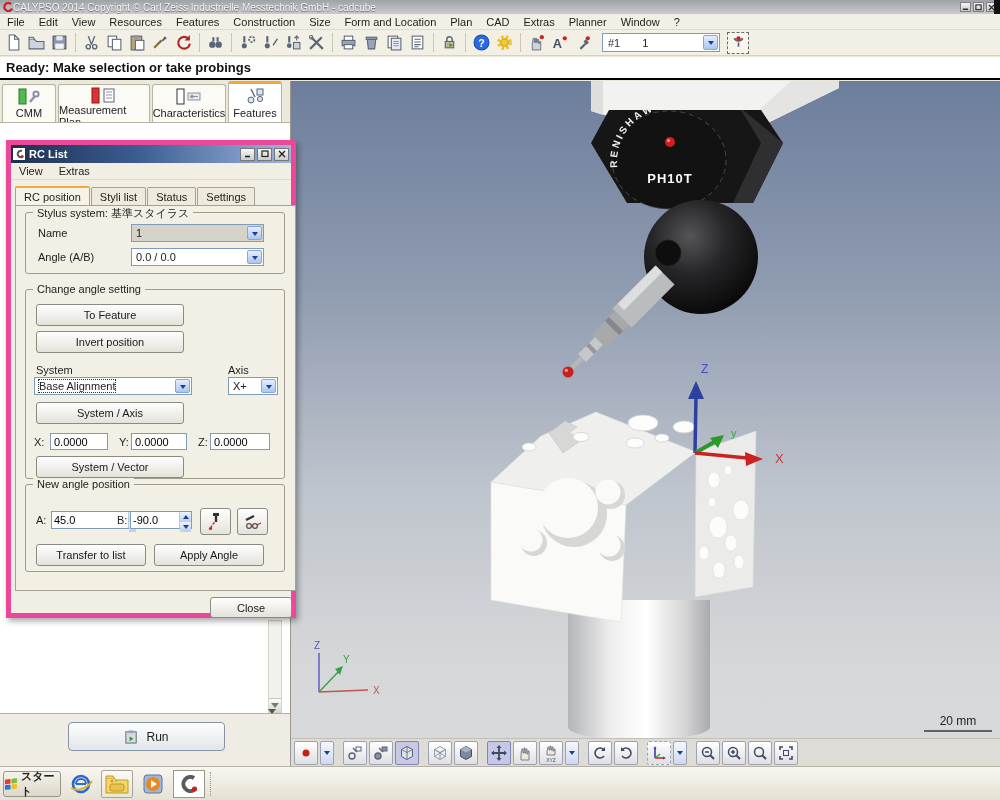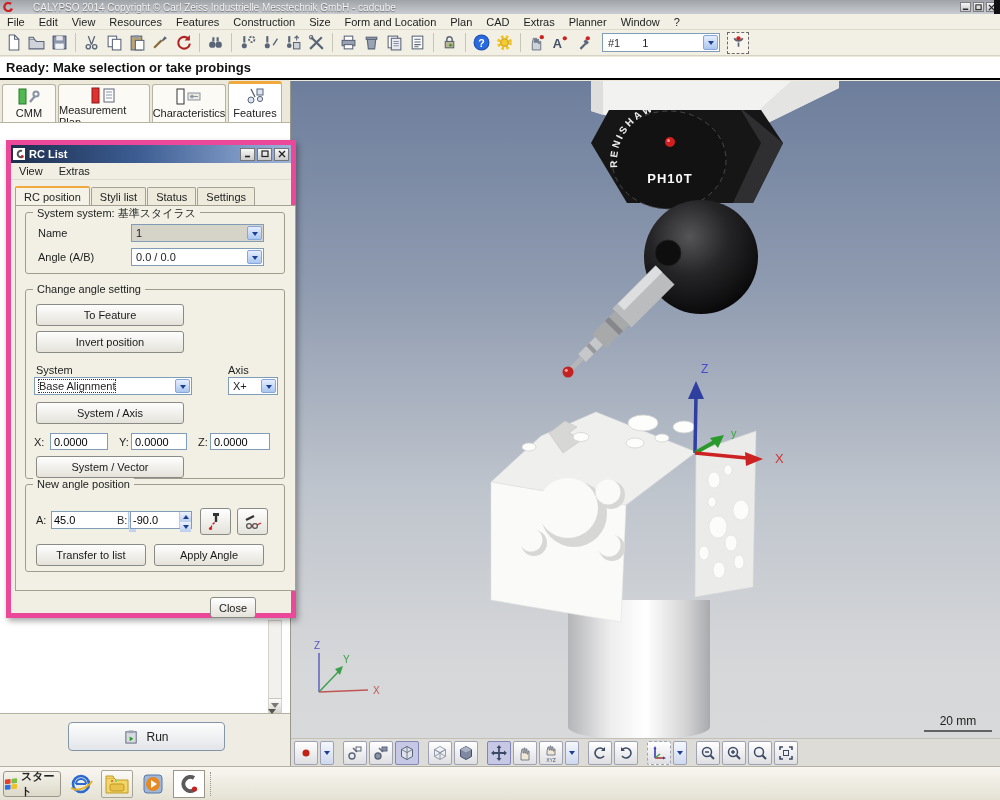--- a/index.html
+++ b/index.html
@@ -2,21 +2,21 @@
 <html><head>
 <meta charset="utf-8">
 <style>
   *{margin:0;padding:0;box-sizing:border-box;font-family:"Liberation Sans",sans-serif;}
   html,body{width:1000px;height:800px;overflow:hidden;background:#ece9da;}
   .screen{position:relative;width:1000px;height:800px;font-size:11px;color:#222;}
   .abs{position:absolute;}
   svg{display:block;}
   
   .titlebar{left:0;top:0;width:1000px;height:14px;background:linear-gradient(#9fa3a8,#c9ccd0);display:flex;align-items:center;padding:0 3px;}
-  .titlebar .ttext{color:#f4f5f6;font-size:10px;margin-left:20px;text-shadow:0 1px 1px #666;}
+  .titlebar .ttext{color:#f4f5f6;font-size:10px;margin-left:0;text-shadow:0 1px 1px #666;}
   .winbtn{width:11px;height:10px;background:linear-gradient(#f6f6f6,#c6c6c8);border:1px solid #7e7e84;margin-left:2px;display:flex;align-items:center;justify-content:center;}
   .blackedge{left:994px;top:0;width:6px;height:14px;background:#111;}
   
   .menubar{left:0;top:14px;width:1000px;height:16px;background:#f2f0e4;display:flex;align-items:center;border-bottom:1px solid #dddacb;}
   .mitem{padding:0 7px;color:#1d1d1d;}
   
   .toolbar{left:0;top:30px;width:1000px;height:26px;background:#f2f0e4;display:flex;align-items:center;padding-left:2px;border-bottom:1px solid #d6d3c4;}
   .tbtn{width:23px;height:23px;border:1px solid transparent;border-radius:2px;display:flex;align-items:center;justify-content:center;background:transparent;}
   .tbtn svg{width:17px;height:17px;}
   .tsep{width:1px;height:19px;background:#c9c6b6;margin:0 4px;}
@@ -720,21 +720,21 @@
     </div>
     <div class="dtabs">
       <span class="dtab active">RC position</span>
       <span class="dtab">Styli list</span>
       <span class="dtab">Status</span>
       <span class="dtab">Settings</span>
     </div>
     <div class="dpage"></div>
 
     <div class="group" style="left:14px;top:67px;width:260px;height:62px;">
-      <span class="legend">System system: 基準スタイラス</span>
+      <span class="legend">Stylus system: 基準スタイラス</span>
       <span class="lbl" style="left:12px;top:14px;">Name</span>
       <div class="combo gray" style="left:105px;top:11px;width:133px;">
         <span>1</span>
         <span class="carw">
             <span class="tri"></span>
           </span>
       </div>
       <span class="lbl" style="left:12px;top:38px;">Angle (A/B)</span>
       <div class="combo" style="left:105px;top:35px;width:133px;">
         <span>0.0 / 0.0</span>
@@ -815,21 +815,21 @@
               <circle cx="6" cy="14" r="2.4" fill="none" stroke="#555" stroke-width="1.3"></circle>
               <circle cx="12" cy="14" r="2.4" fill="none" stroke="#555" stroke-width="1.3"></circle>
               <path d="M8.4 14h1.6M14 13l4-2" stroke="#c22" stroke-width="1.2"></path>
             </svg>
           </span>
         </button>
       <button class="btn" style="left:10px;top:59px;width:110px;height:22px;">Transfer to list</button>
       <button class="btn" style="left:128px;top:59px;width:110px;height:22px;">Apply Angle</button>
     </div>
 
-    <button class="btn" style="left:199px;top:452px;width:46px;height:21px;">Close</button>
+    <button class="btn" style="left:199px;top:452px;width:82px;height:21px;">Close</button>
   </div>
 
   <div class="abs taskbar">
     <div class="startbtn">
       <span>
           <svg width="14" height="13" viewBox="0 0 16 15">
             <g transform="skewY(-6)">
               <rect x="1" y="3" width="6.5" height="5.5" rx="1" fill="#e2402c"></rect>
               <rect x="8.5" y="3" width="6.5" height="5.5" rx="1" fill="#7cc043"></rect>
               <rect x="1" y="9.5" width="6.5" height="5.5" rx="1" fill="#2f6fe0"></rect>

